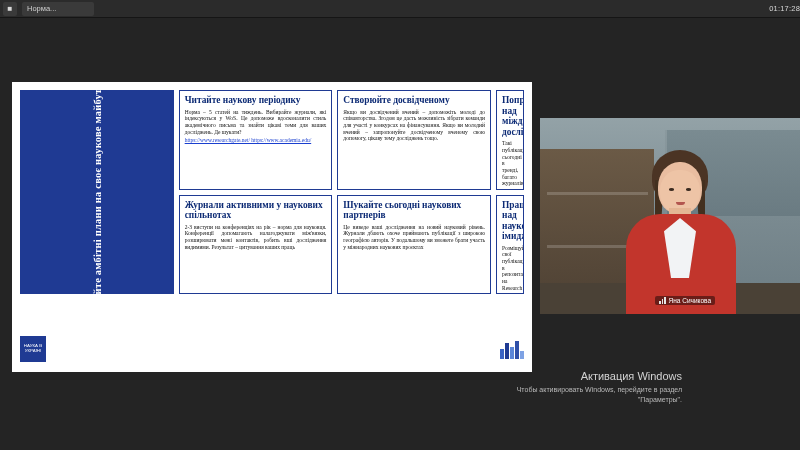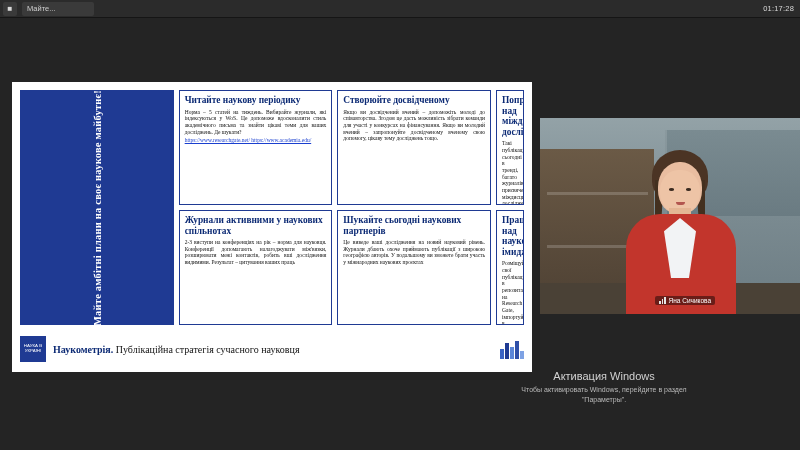--- a/index.html
+++ b/index.html
@@ -38,21 +38,20 @@
     min-width: 72px;
     background: #3a3a3a;
     border-radius: 2px;
     color: #cfcfcf;
     font-size: 7.5px;
     display: flex; align-items: center;
     padding: 0 5px;
   }
   .timer {
     margin-left: auto;
-    margin-right: 6px;
     color: #d9d9d9;
     font-size: 7.5px;
     letter-spacing: .2px;
   }
 
   
   .slide-wrap {
     position: absolute;
     left: 12px; top: 82px;
     width: 520px; height: 290px;
@@ -61,21 +60,21 @@
   .slide-inner {
     position: relative;
     width: 100%; height: 100%;
     padding: 8px 8px 0 8px;
   }
   .grid {
     display: grid;
     grid-template-columns: 1fr 1fr 1fr 28px;
     grid-template-rows: 1fr 1fr;
     gap: 5px;
-    height: 235px;
+    height: 204px;
   }
   .card {
     border: 1.4px solid #1f3a93;
     padding: 4px 5px 3px 5px;
     overflow: hidden;
   }
   .card h3 {
     margin: 0 0 3px 0;
     font-family: "Liberation Serif", serif;
     font-weight: bold;
@@ -261,37 +260,37 @@
   .mic-bars { display:flex; align-items:flex-end; gap:1px; height: 7px; }
   .mic-bars i { display:block; width:1.5px; background:#e6e6e6; }
   .mic-bars i:nth-child(1){height:3px}
   .mic-bars i:nth-child(2){height:5px}
   .mic-bars i:nth-child(3){height:7px}
   .name-badge span { color:#fff; font-size: 6.5px; }
 
   
   .activation {
     position: absolute;
-    right: 106px; bottom: 46px;
+    right: 118px; bottom: 46px;
     width: 180px;
-    text-align: center;
+    text-align: right;
     color: #c9c9c9;
   }
   .activation .a-title { font-size: 11px; margin-bottom: 3px; color:#d2d2d2; }
   .activation .a-sub { font-size: 7px; line-height: 1.35; color:#b9b9b9; }
 </style>
 </head>
 <body>
 
 <div id="app">
 
   <div class="topbar">
     <div class="rec-btn">■</div>
     <div class="rec-label">
-      <span>Майте...</span>
+      <span>Норма...</span>
     </div>
     <div class="timer">01:17:28</div>
   </div>
 
   <div class="slide-wrap">
     <div class="slide-inner">
       <div class="grid">
 
         <div class="card">
           <h3>Читайте наукову періодику</h3>
@@ -327,23 +326,20 @@
         <div class="card">
           <h3>Працюйте над науковим імиджем</h3>
           <p>Розміщуйте свої публікації в репозитарії, на Research Gate, імпортуйте в Publons та ORCID. Працюйте над цитуванням свого Хірша. Ретельно заповнюйте свої профілі на відповідних наукових ресурсах</p>
         </div>
 
       </div>
 
       <div class="slide-footer">
         <div class="logo-left">
           <span>НАУКА В УКРАЇНІ</span>
-        </div>
-        <div class="footer-text">
-          <b>Наукометрія.</b><span> Публікаційна стратегія сучасного науковця</span>
         </div>
         <div class="logo-right">
           <i></i>
             <i></i>
             <i></i>
             <i></i>
             <i></i>
         </div>
       </div>
     </div>

